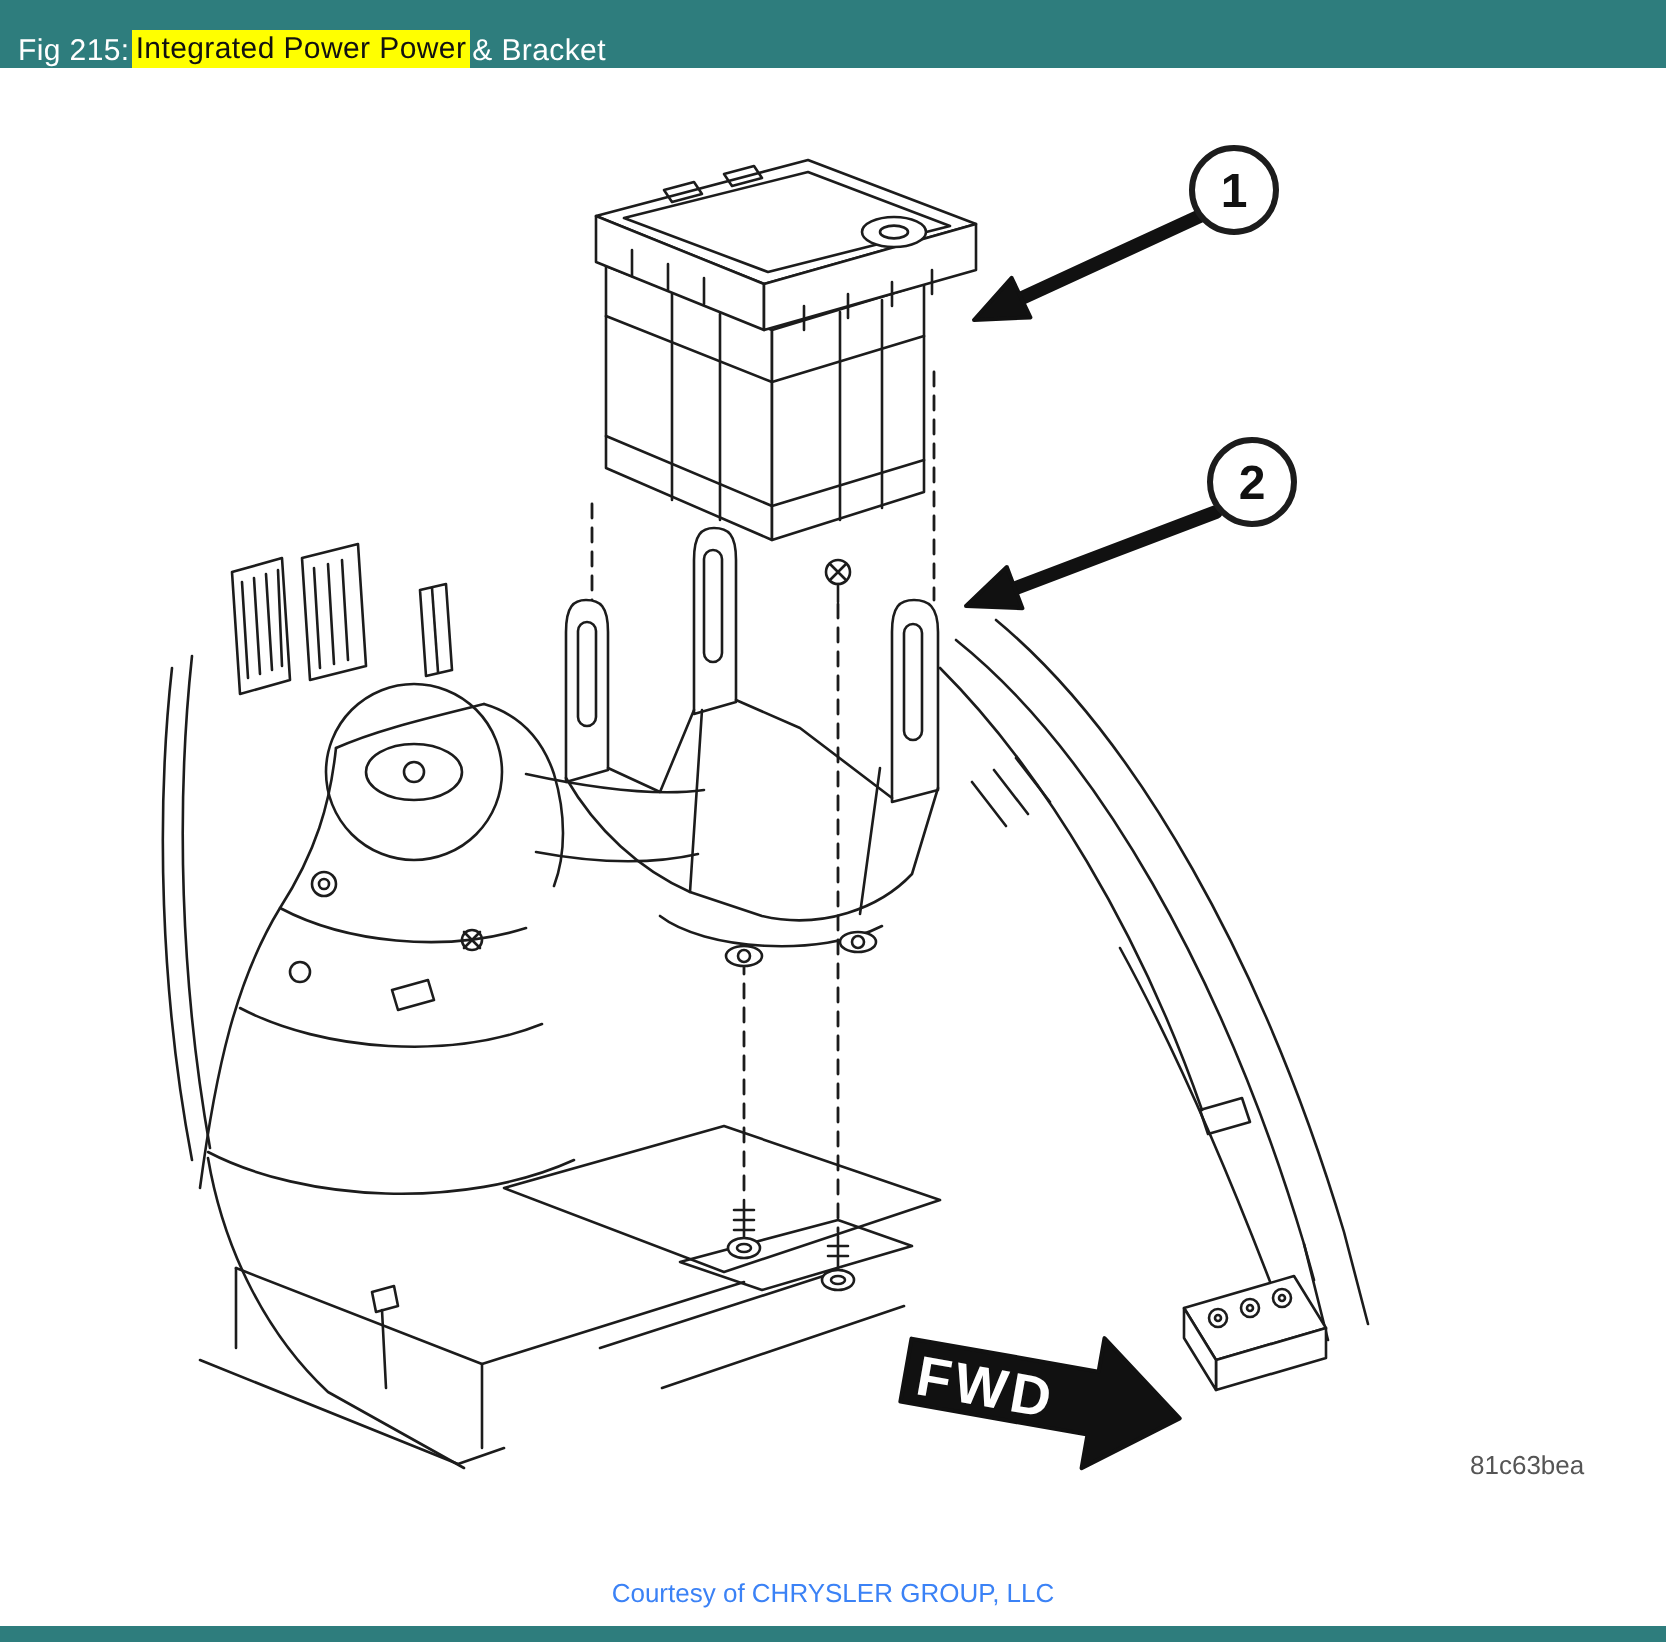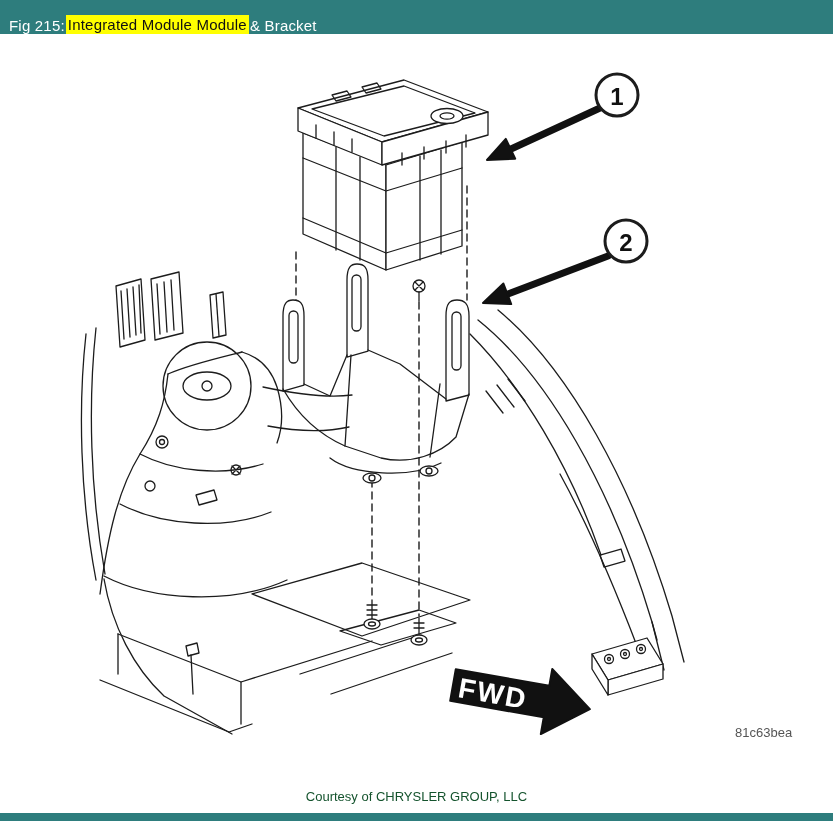--- a/index.html
+++ b/index.html
@@ -3,42 +3,42 @@
 <meta charset="utf-8">
 <style>
   *{margin:0;padding:0;box-sizing:border-box}
   html,body{width:833px;height:821px;background:#fff;overflow:hidden;
     font-family:"Liberation Sans",sans-serif}
   .titlebar{height:34px;background:var(--header-bg,#2e7d7d);color:var(--header-text,#fff);
     display:flex;align-items:flex-end;padding:0 9px;font-size:15px;letter-spacing:.2px}
   .titlebar mark{background:var(--highlight-bg,#ffff00);color:#111;padding:1px 2px;margin:0 1px}
   .canvas{height:745px;background:#fff}
   .courtesy{height:34px;display:flex;align-items:center;justify-content:center;
-    font-size:13px;color:#14532d}
+    font-size:13px;color:#3b82f6}
   .bottombar{height:8px;background:var(--header-bg,#2e7d7d)}
   svg{display:block}
   .ln{stroke:var(--line-art,#1c1c1c);fill:none;stroke-width:1.3;stroke-linecap:round;stroke-linejoin:round}
   .ln .wf{fill:#fff}
   .dash{stroke-dasharray:7 5;stroke-width:1.4}
   .thick{stroke-width:3}
   .shaft{stroke:#111;stroke-width:7}
   .blk{fill:#111;stroke:#111;stroke-width:2;stroke-linejoin:round}
   .num{font:bold 24px "Liberation Sans",sans-serif;fill:#111;stroke:none;
     text-anchor:middle;dominant-baseline:central}
   .fwdtxt{font:bold 28px "Liberation Sans",sans-serif;fill:#fff;stroke:none;letter-spacing:2px}
   .code{font:13px "Liberation Sans",sans-serif;fill:#555;stroke:none}
 </style>
 </head>
 <body>
 
 <div class="page">
 
   <header class="titlebar">
     <span>Fig 215: </span>
-    <mark>Integrated Module Module</mark>
+    <mark>Integrated Power Power</mark>
     <span> &amp; Bracket</span>
   </header>
 
   <div class="canvas">
     <svg width="833" height="745" viewBox="0 0 833 745" xmlns="http://www.w3.org/2000/svg">
       <g class="ln">
 
         <g>
           <path d="M86,300 C78,372 80,462 96,546"></path>
           <path d="M96,294 C88,368 90,456 105,540"></path>

